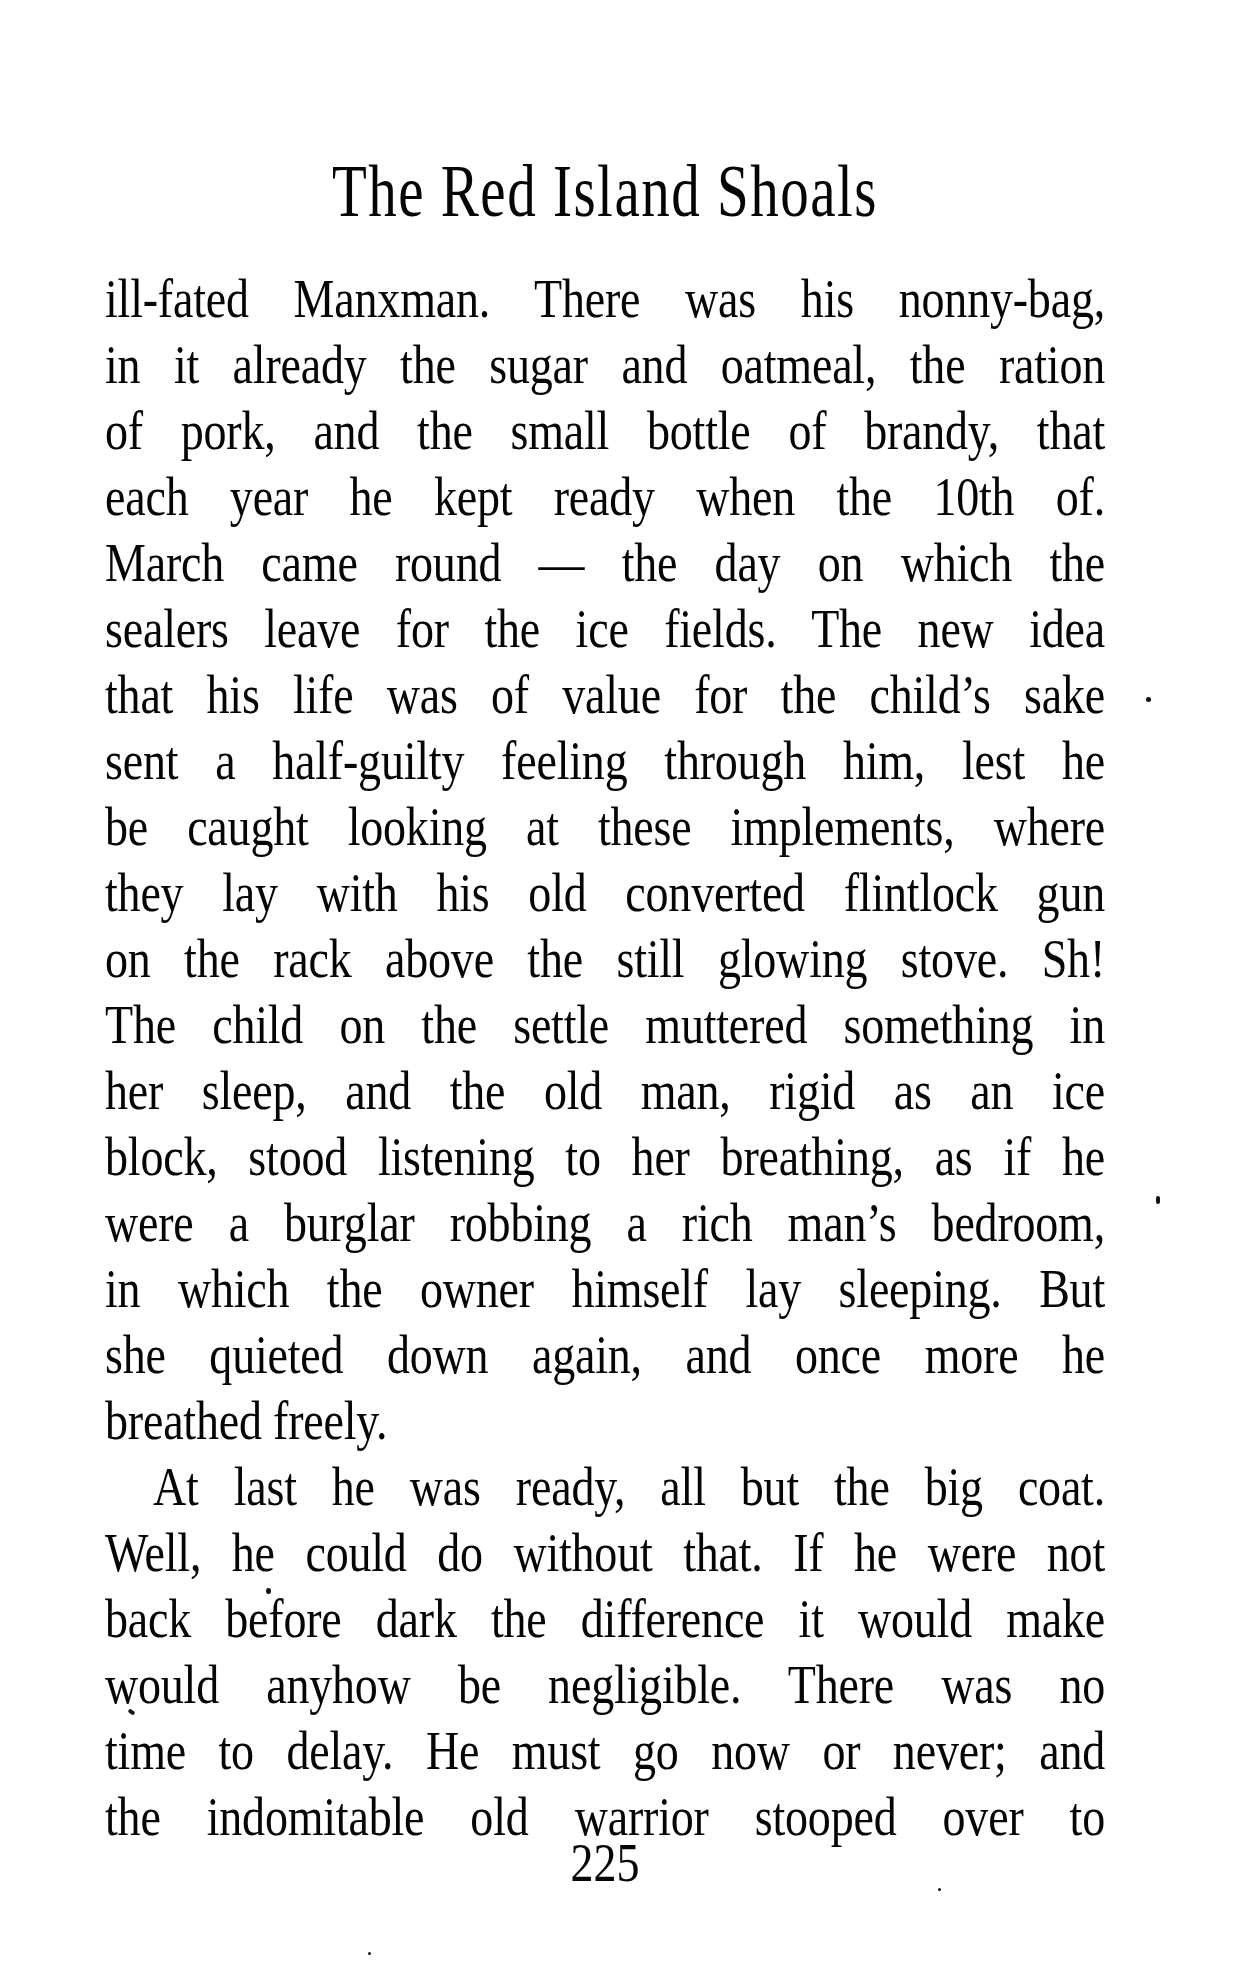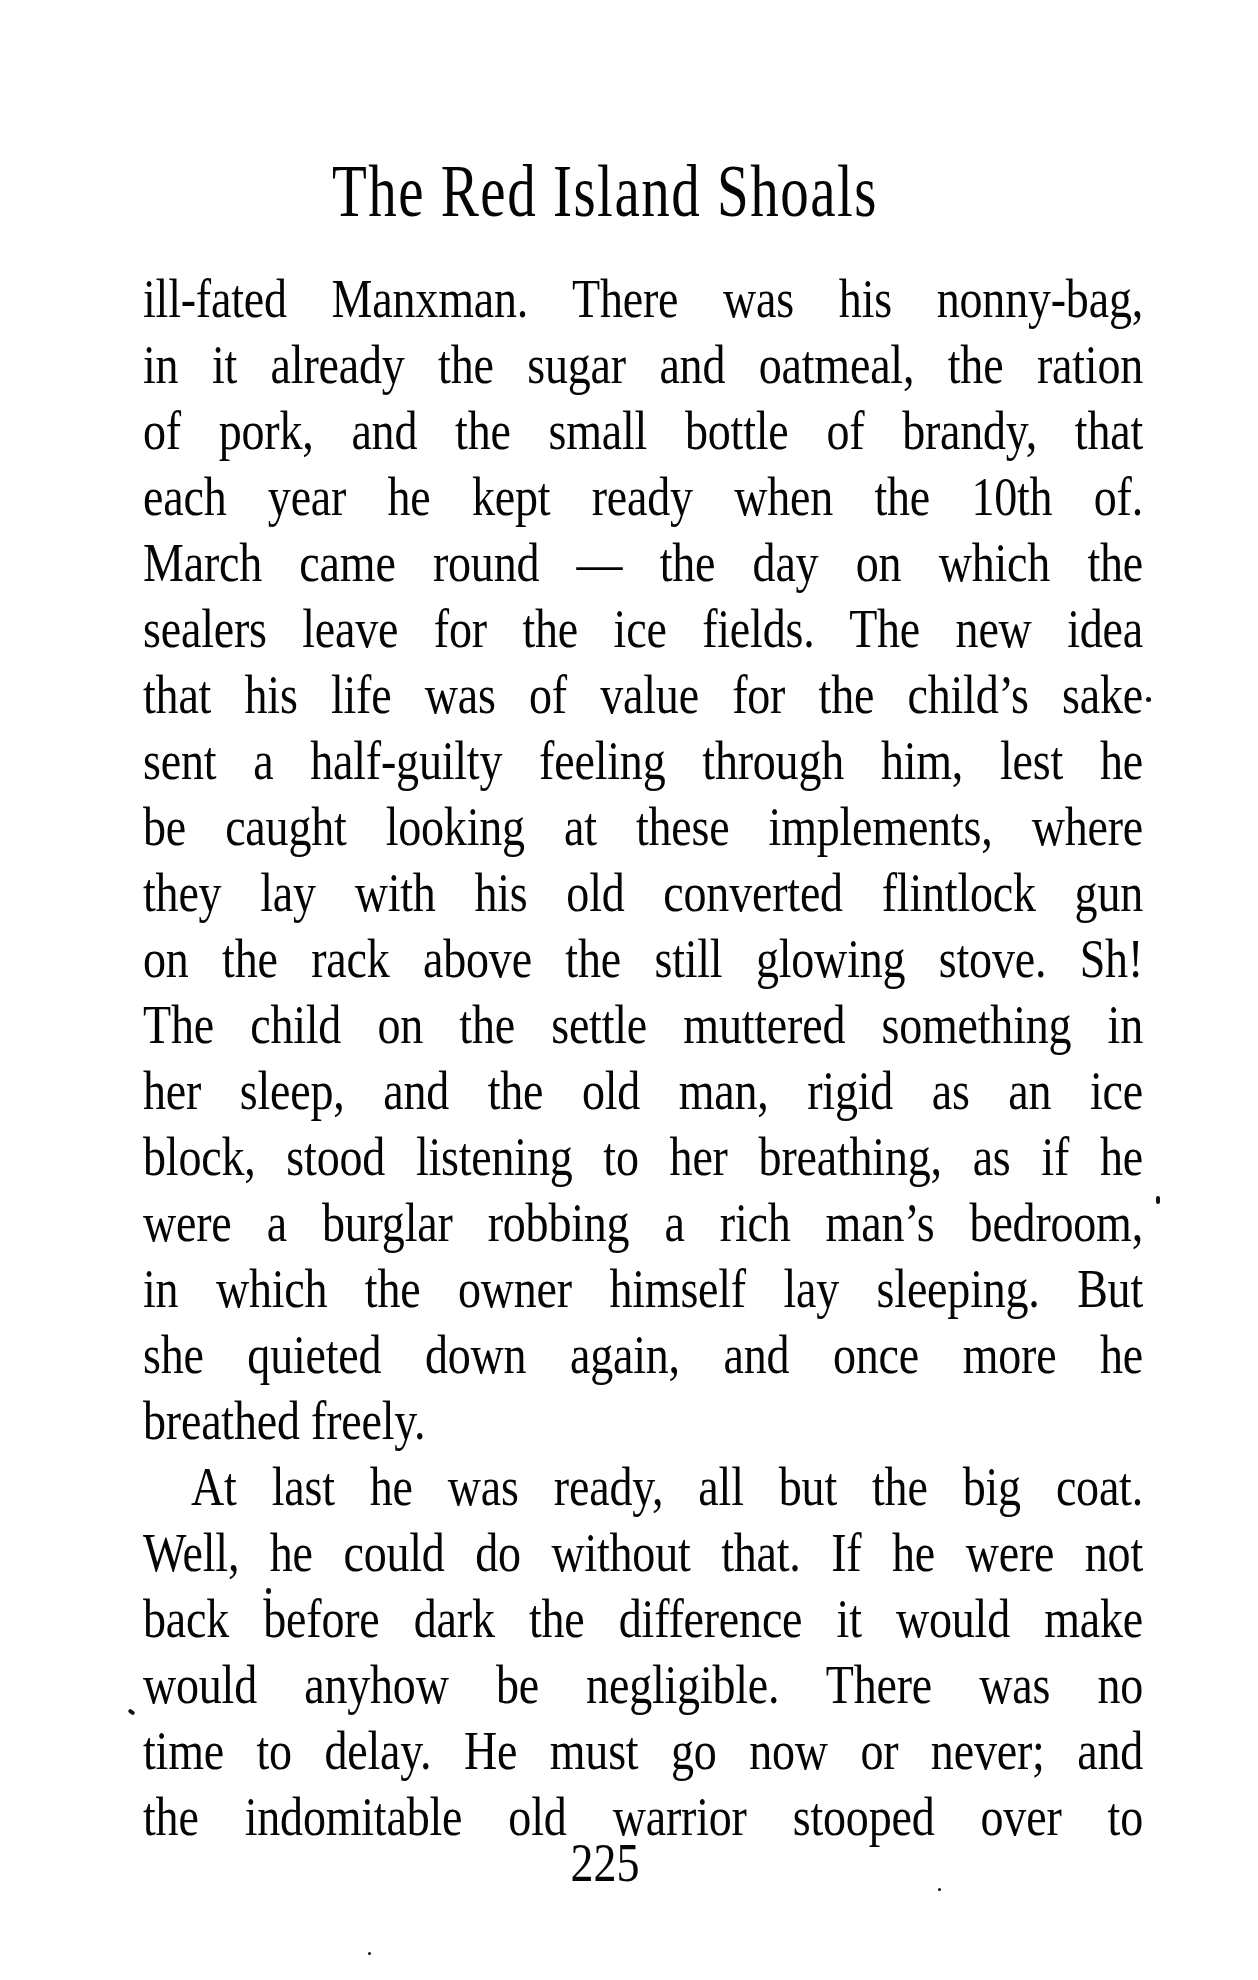--- a/index.html
+++ b/index.html
@@ -28,21 +28,20 @@
     letter-spacing: 1.5px;
     transform: scaleY(1.28);
     transform-origin: 50% 95%;
     white-space: nowrap;
   }
   .body-text {
     position: absolute;
     top: 269px;
     left: 105px;
     width: 1000px;
-    margin-left: 38px;
   }
   .line {
     font-size: 46px;
     line-height: 66px;
     height: 66px;
     letter-spacing: -0.2px;
     text-align: justify;
     text-align-last: justify;
     transform: scaleY(1.2);
     transform-origin: 50% 75%;

